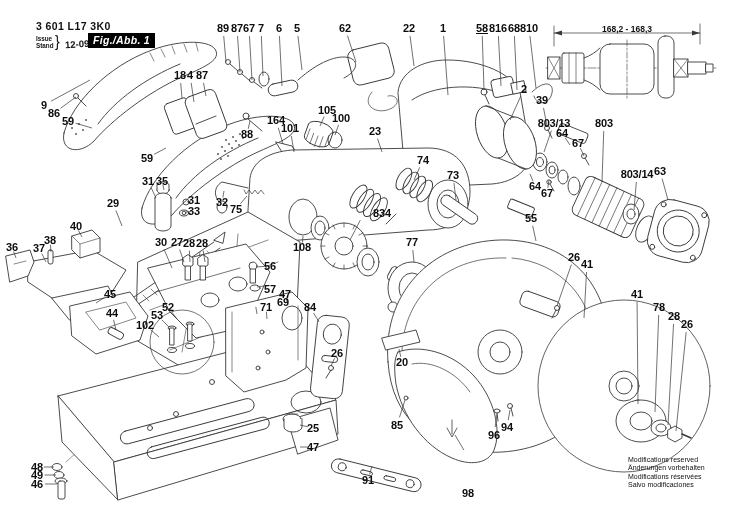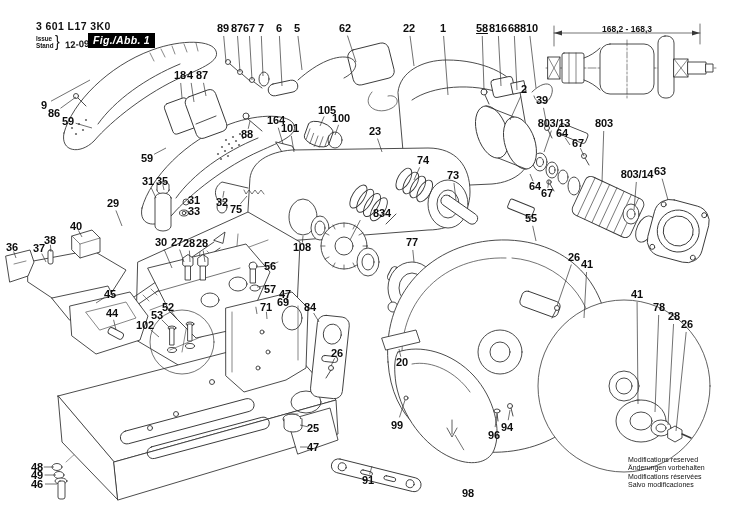--- a/index.html
+++ b/index.html
@@ -490,21 +490,21 @@
       <div class="callout" style="left: 266px; top: 307px;">71</div>
       <div class="callout" style="left: 285px; top: 294px;">47</div>
       <div class="callout" style="left: 310px; top: 307px;">84</div>
       <div class="callout" style="left: 337px; top: 353px;">26</div>
       <div class="callout" style="left: 110px; top: 294px;">45</div>
       <div class="callout" style="left: 112px; top: 313px;">44</div>
       <div class="callout" style="left: 168px; top: 307px;">52</div>
       <div class="callout" style="left: 157px; top: 315px;">53</div>
       <div class="callout" style="left: 145px; top: 325px;">102</div>
       <div class="callout" style="left: 402px; top: 362px;">20</div>
-      <div class="callout" style="left: 397px; top: 425px;">99</div>
+      <div class="callout" style="left: 397px; top: 425px;">85</div>
       <div class="callout" style="left: 468px; top: 457px; margin-top: 36px;">98</div>
       <div class="callout" style="left: 494px; top: 435px;">96</div>
       <div class="callout" style="left: 507px; top: 427px;">94</div>
       <div class="callout" style="left: 637px; top: 294px;">41</div>
       <div class="callout" style="left: 659px; top: 307px;">78</div>
       <div class="callout" style="left: 674px; top: 316px;">28</div>
       <div class="callout" style="left: 687px; top: 324px;">26</div>
       <div class="callout" style="left: 313px; top: 428px;">25</div>
       <div class="callout" style="left: 313px; top: 447px;">47</div>
       <div class="callout" style="left: 368px; top: 480px;">91</div>

